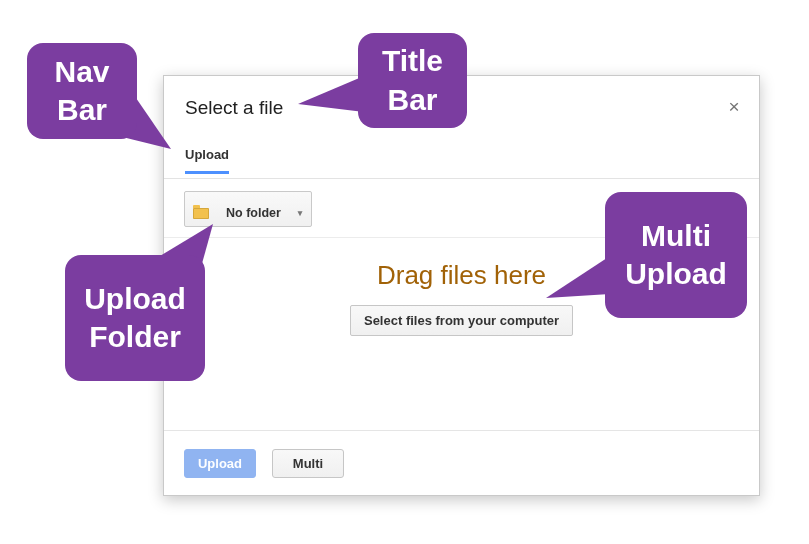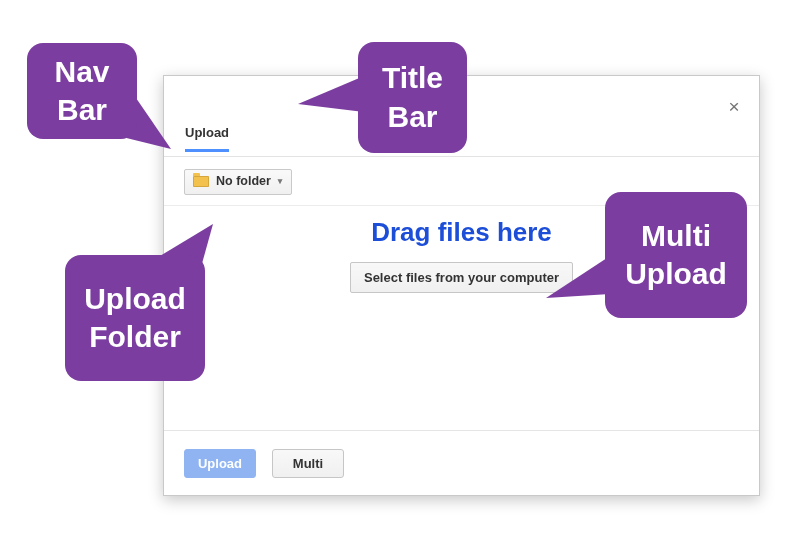--- a/index.html
+++ b/index.html
@@ -32,41 +32,41 @@
   }
   .tab {
     display: inline-block; margin-top: 28px; padding-bottom: 9px;
     font-size: 13px; font-weight: 700; color: #333;
     border-bottom: 3px solid var(--tab-underline-blue); cursor: pointer;
   }
   .dlg-header .tab-spacer { height: 4px; }
 
   .folder-row { padding: 12px 20px 10px 20px; border-bottom: 1px solid #ececec; }
   .folder-btn {
-    display: inline-flex; align-items: center; gap: 7px;
-    padding: 4px 9px 6px 8px; cursor: pointer;
+    display: inline-flex; align-items: center; gap: 17px;
+    padding: 14px 9px 6px 8px; cursor: pointer;
     background: linear-gradient(#f9f9f9, #f0f0f0);
     border: 1px solid #c9c9c9; border-radius: 2px;
     font-size: 12.5px; font-weight: 700; color: #333;
     font-family: "Liberation Sans", sans-serif;
   }
   .folder-glyph {
     position: relative; width: 16px; height: 11px;
     background: var(--folder-icon-yellow); border-radius: 1px;
     box-shadow: inset 0 0 0 1px rgba(160,120,30,.35);
   }
   .folder-glyph::before {
     content: ""; position: absolute; left: 0; top: -3px;
     width: 7px; height: 3px; background: var(--folder-icon-yellow);
     border-radius: 1px 1px 0 0;
   }
   .caret { font-size: 9px; color: #777; line-height: 1; }
 
   .drop-zone { text-align: center; padding-top: 6px; cursor: default; }
-  .drag-text { font-size: 26px; color: #1d4ed8; line-height: 30px; margin-top: 5px; font-weight: bold; }
+  .drag-text { font-size: 26px; color: #a16207; line-height: 30px; margin-top: 16px; }
   .or-text { font-size: 13px; font-weight: 700; color: #9a9a9a; margin-top: 19px; }
   .select-files-btn {
     margin-top: 15px; padding: 7px 13px; cursor: pointer;
     background: linear-gradient(#f8f8f8, #f0f0f0);
     border: 1px solid #c6c6c6; border-radius: 2px;
     font-size: 13px; font-weight: 700; color: #333;
     font-family: "Liberation Sans", sans-serif;
   }
 
   .dlg-footer {
@@ -91,32 +91,33 @@
   .tails { position: absolute; left: 0; top: 0; width: 809px; height: 544px; z-index: 4; pointer-events: none; }
   .tail { fill: var(--accent-purple); }
   .callout {
     position: absolute; z-index: 5;
     background: var(--accent-purple); border-radius: 16px;
     color: #fff; font-size: 30px; font-weight: 700; line-height: 1.27;
     display: flex; align-items: center; justify-content: center; text-align: center;
     padding: 0 18px;
   }
   #co-nav    { left: 27px;  top: 43px;  width: 110px; height: 96px; }
-  #co-title  { left: 358px; top: 42px;  width: 109px; height: 111px; justify-content: center; }
+  #co-title  { left: 358px; top: 33px;  width: 109px; height: 95px; justify-content: center; }
   #co-folder { left: 65px;  top: 255px; width: 140px; height: 126px; text-align: center; }
   #co-multi  { left: 605px; top: 192px; width: 142px; height: 126px; }
 </style>
 </head>
 <body>
 
 <div id="canvas">
 
   <div class="dialog">
 
     <div class="dlg-header">
+      <div class="dlg-title">Select a file</div>
       <button class="close-btn">×</button>
       <div class="tab">Upload</div>
       <div class="tab-spacer"></div>
     </div>
 
     <div class="folder-row">
       <button class="folder-btn">
         <span class="folder-glyph"></span>
         <span>No folder</span>
         <span class="caret">▾</span>

